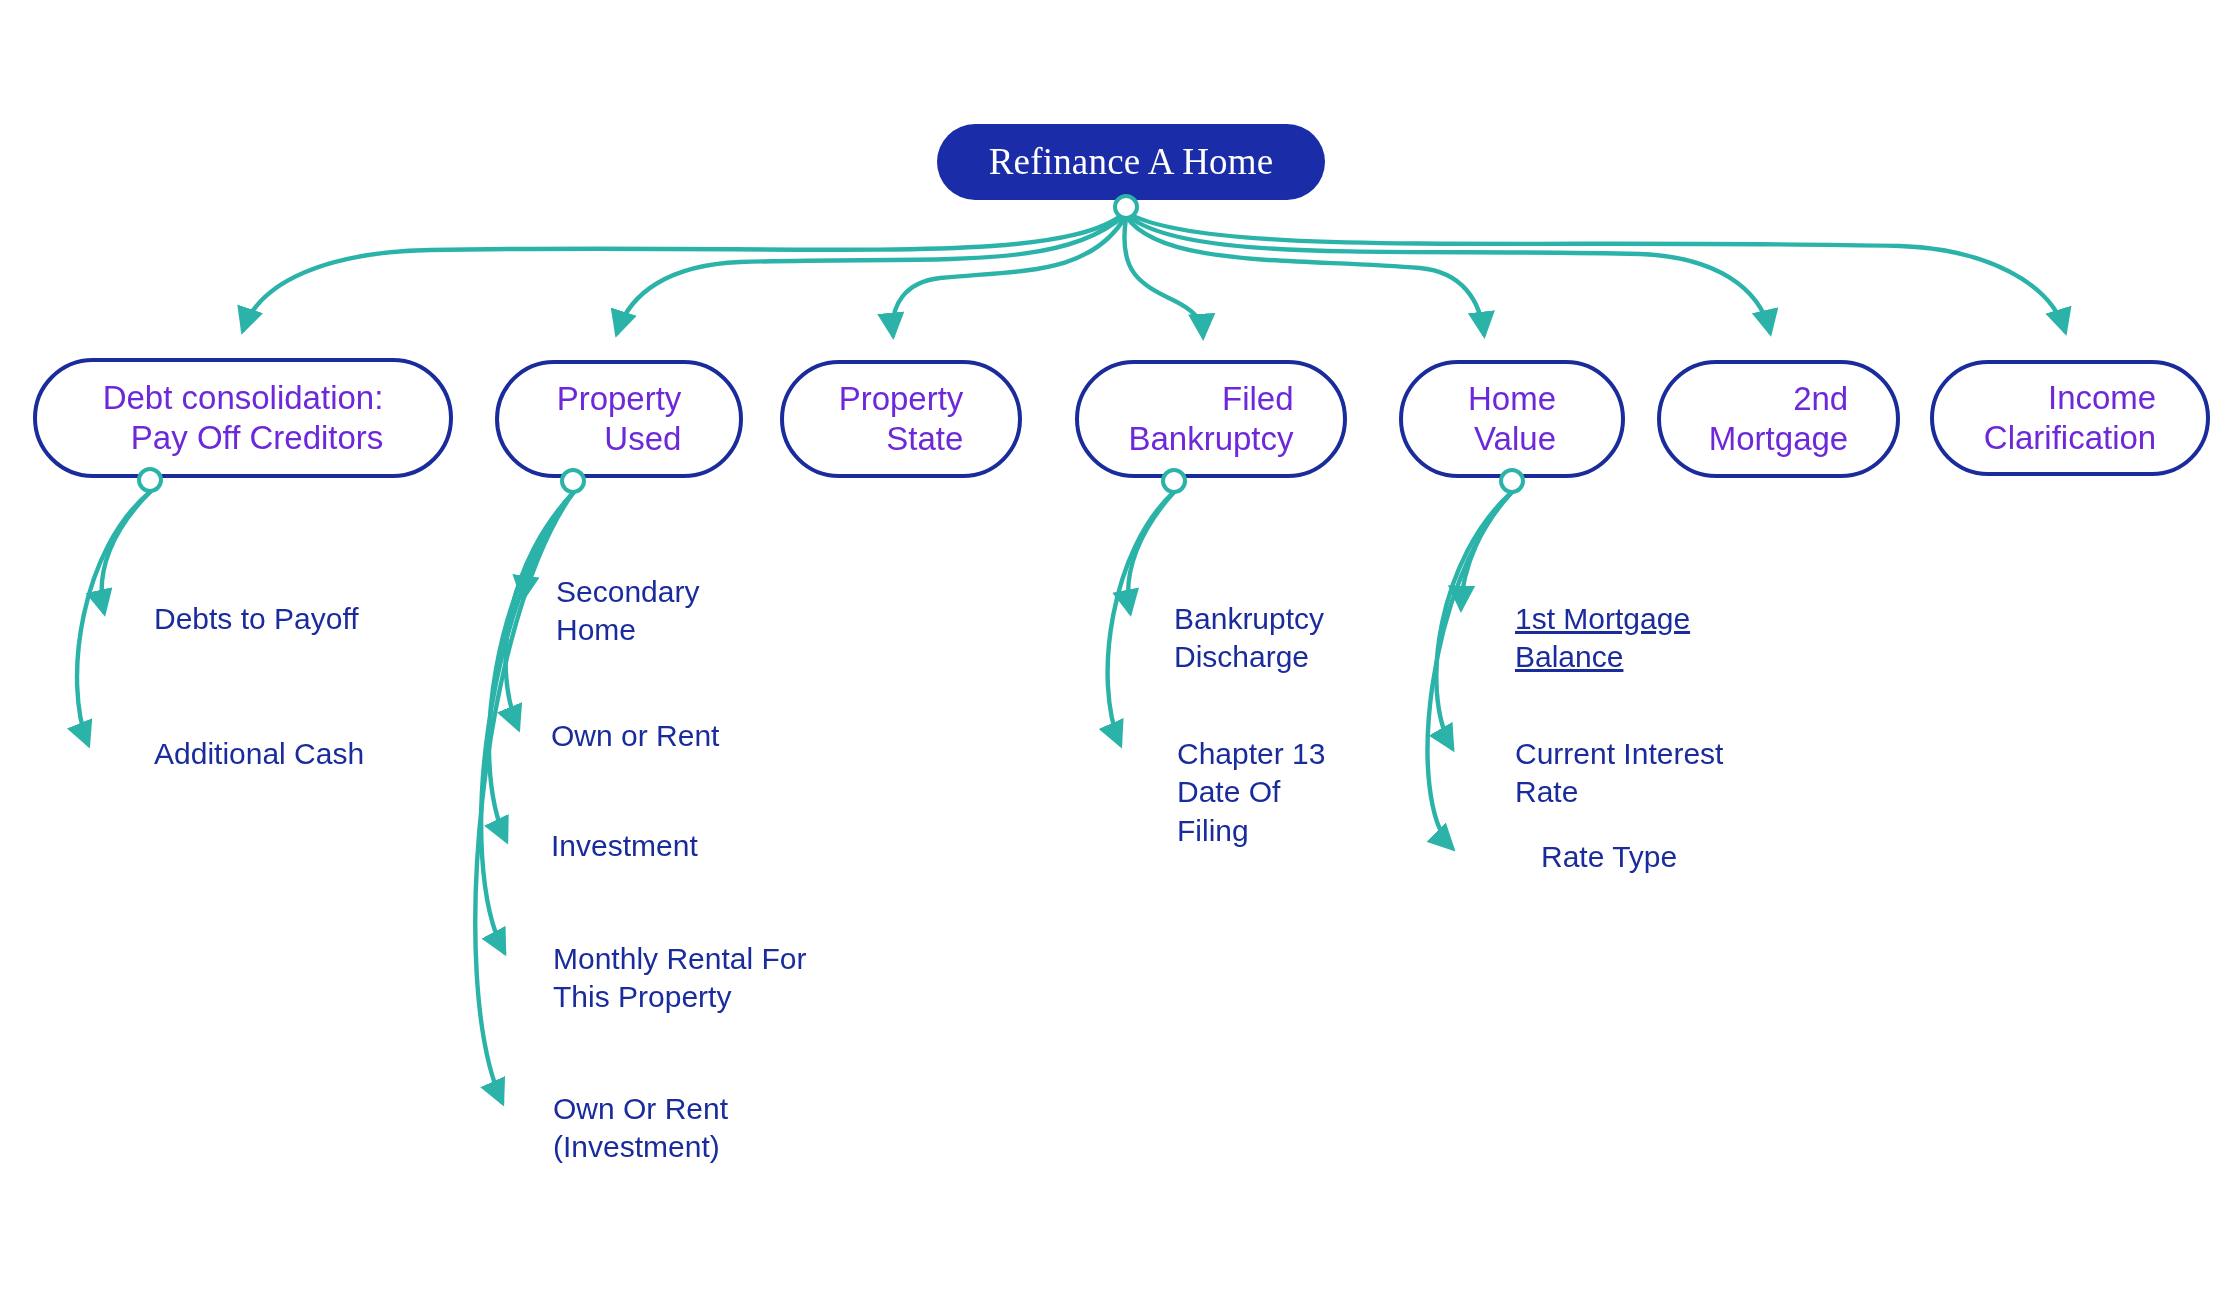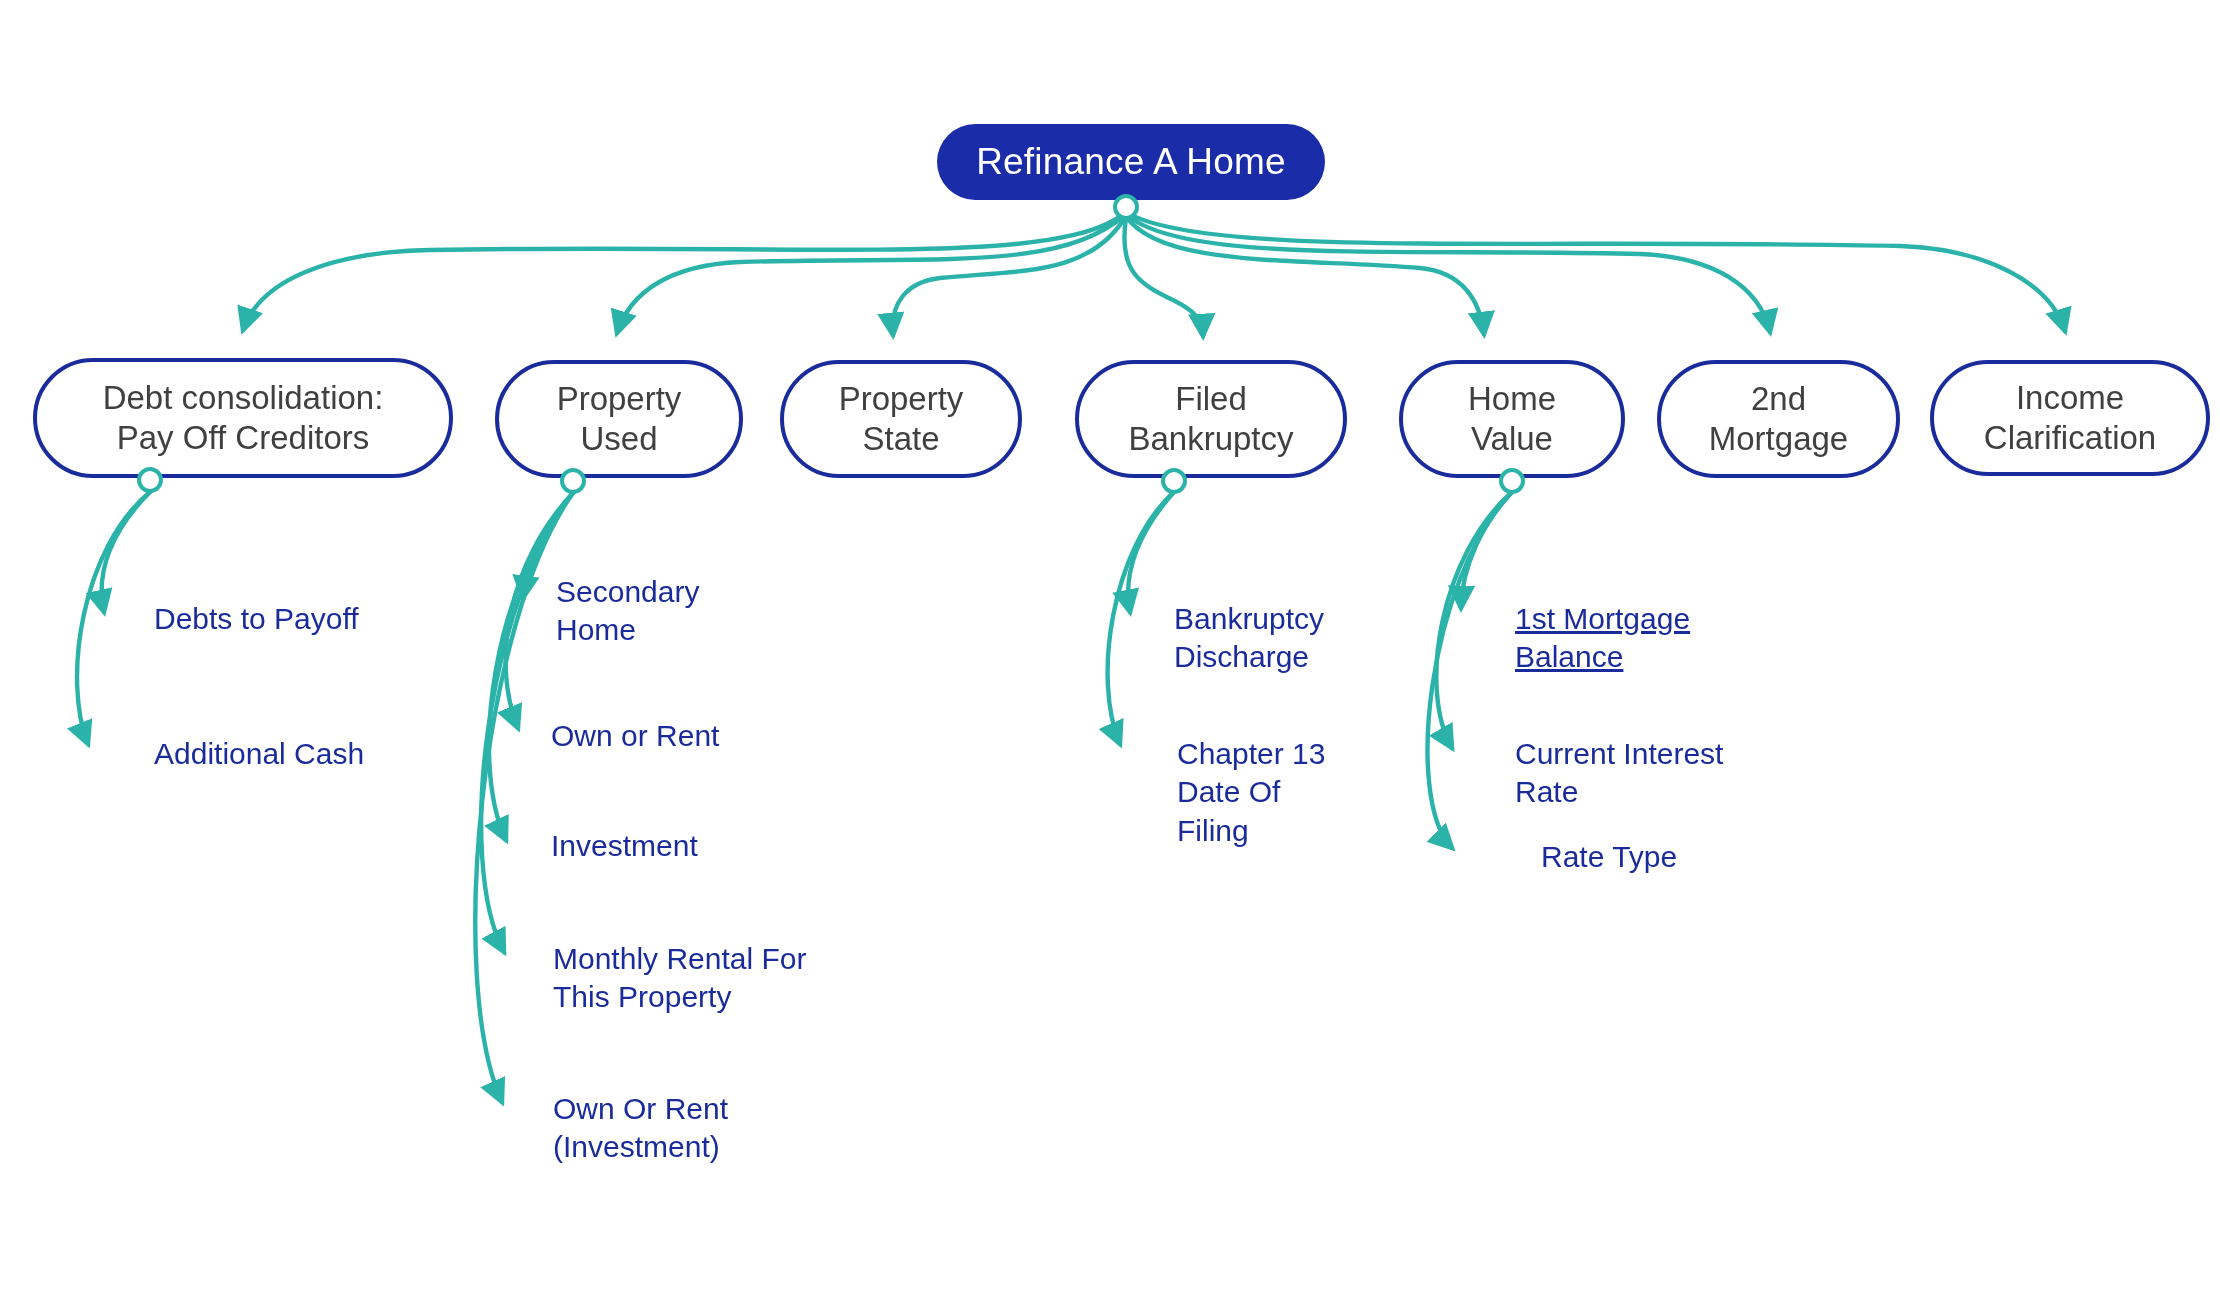--- a/index.html
+++ b/index.html
@@ -38,38 +38,39 @@
     border-radius: 999px;
     box-sizing: border-box;
   }
   .root-node .node-text {
     color: #ffffff;
     font-size: 37px;
     line-height: 1.18;
     text-align: center;
     letter-spacing: 0.2px;
     white-space: pre-line;
+    font-family: Liberation Serif, serif;
   }
 
   
   .branch-node {
     position: absolute;
     display: flex;
     align-items: center;
     justify-content: center;
     background: #ffffff;
     border: 4px solid #1a2c9c;
     border-radius: 999px;
     box-sizing: border-box;
   }
   .branch-node .node-text {
-    color: #404040;
+    color: #6d28d9;
     font-size: 33px;
     line-height: 1.2;
-    text-align: center;
+    text-align: right;
     white-space: pre-line;
   }
 
   
   .leaf-label {
     position: absolute;
     color: #1a2c9c;
     font-size: 30px;
     line-height: 1.28;
     white-space: pre-line;

